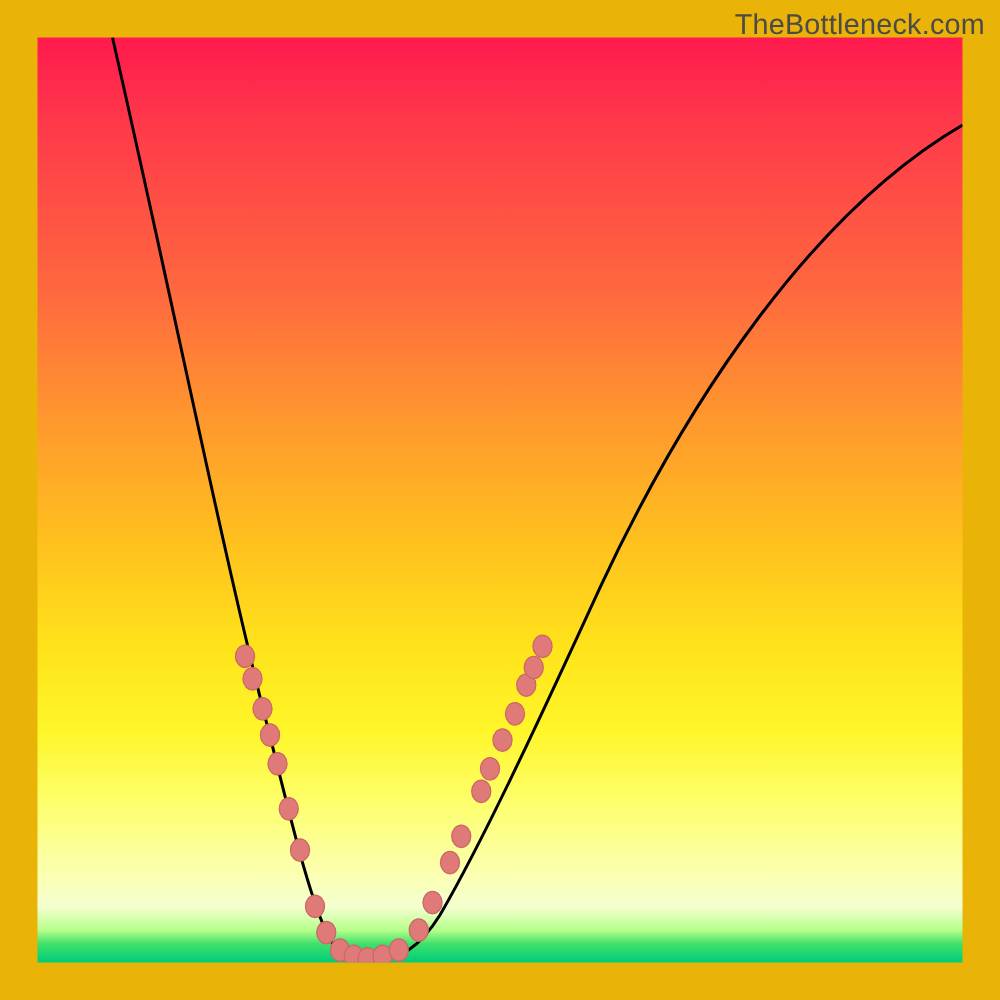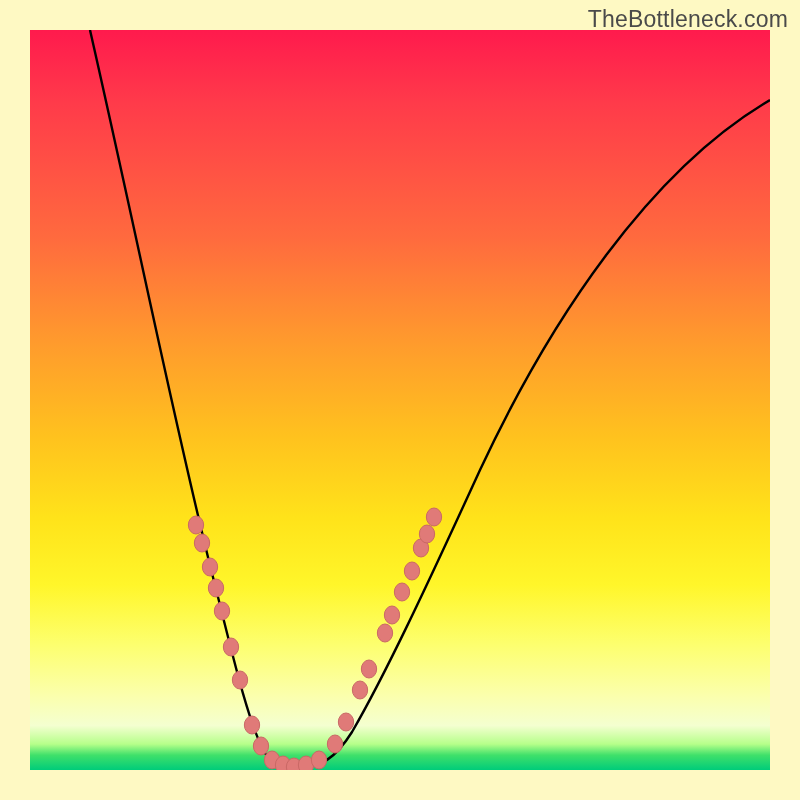--- a/index.html
+++ b/index.html
@@ -10,21 +10,21 @@
     overflow: hidden;
     background: #000;
     font-family: Arial, Helvetica, sans-serif;
   }
   .frame {
     position: absolute;
     top: 0;
     left: 0;
     width: 800px;
     height: 800px;
-    background: #fef9c3;
+    background: #eab308;
   }
   .plot-area {
     position: absolute;
     top: 30px;
     left: 30px;
     width: 740px;
     height: 740px;
     
     background: linear-gradient(
       to bottom,

